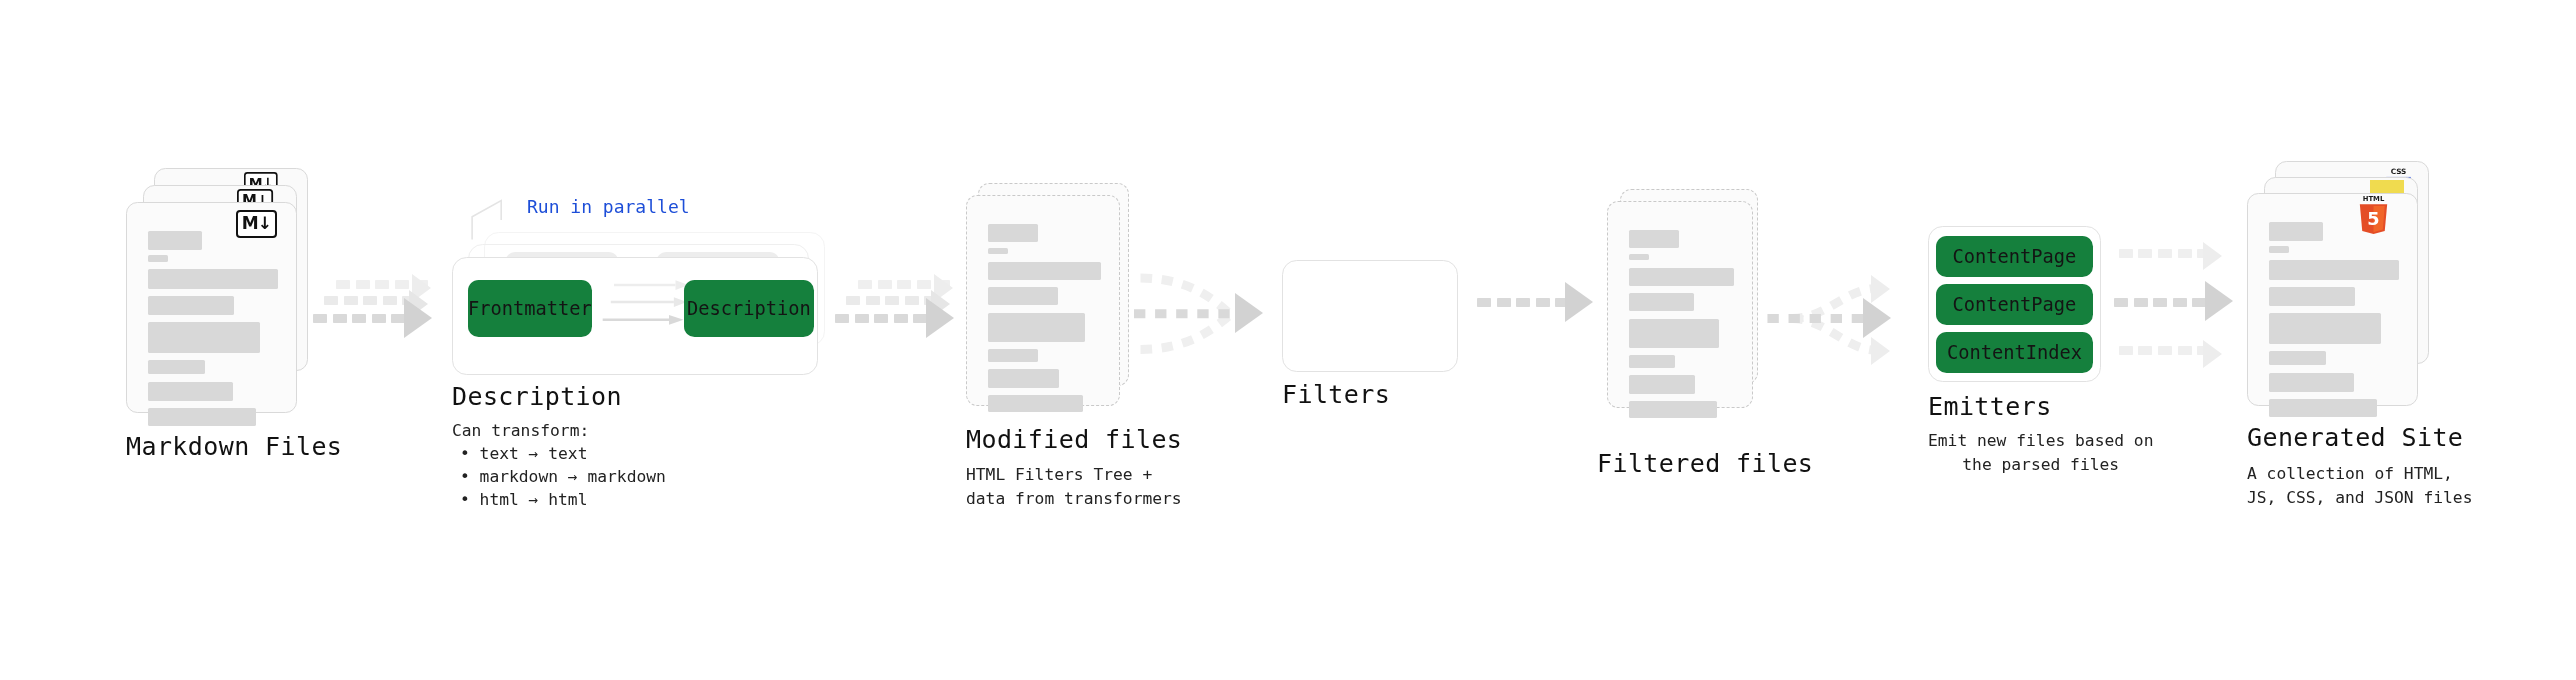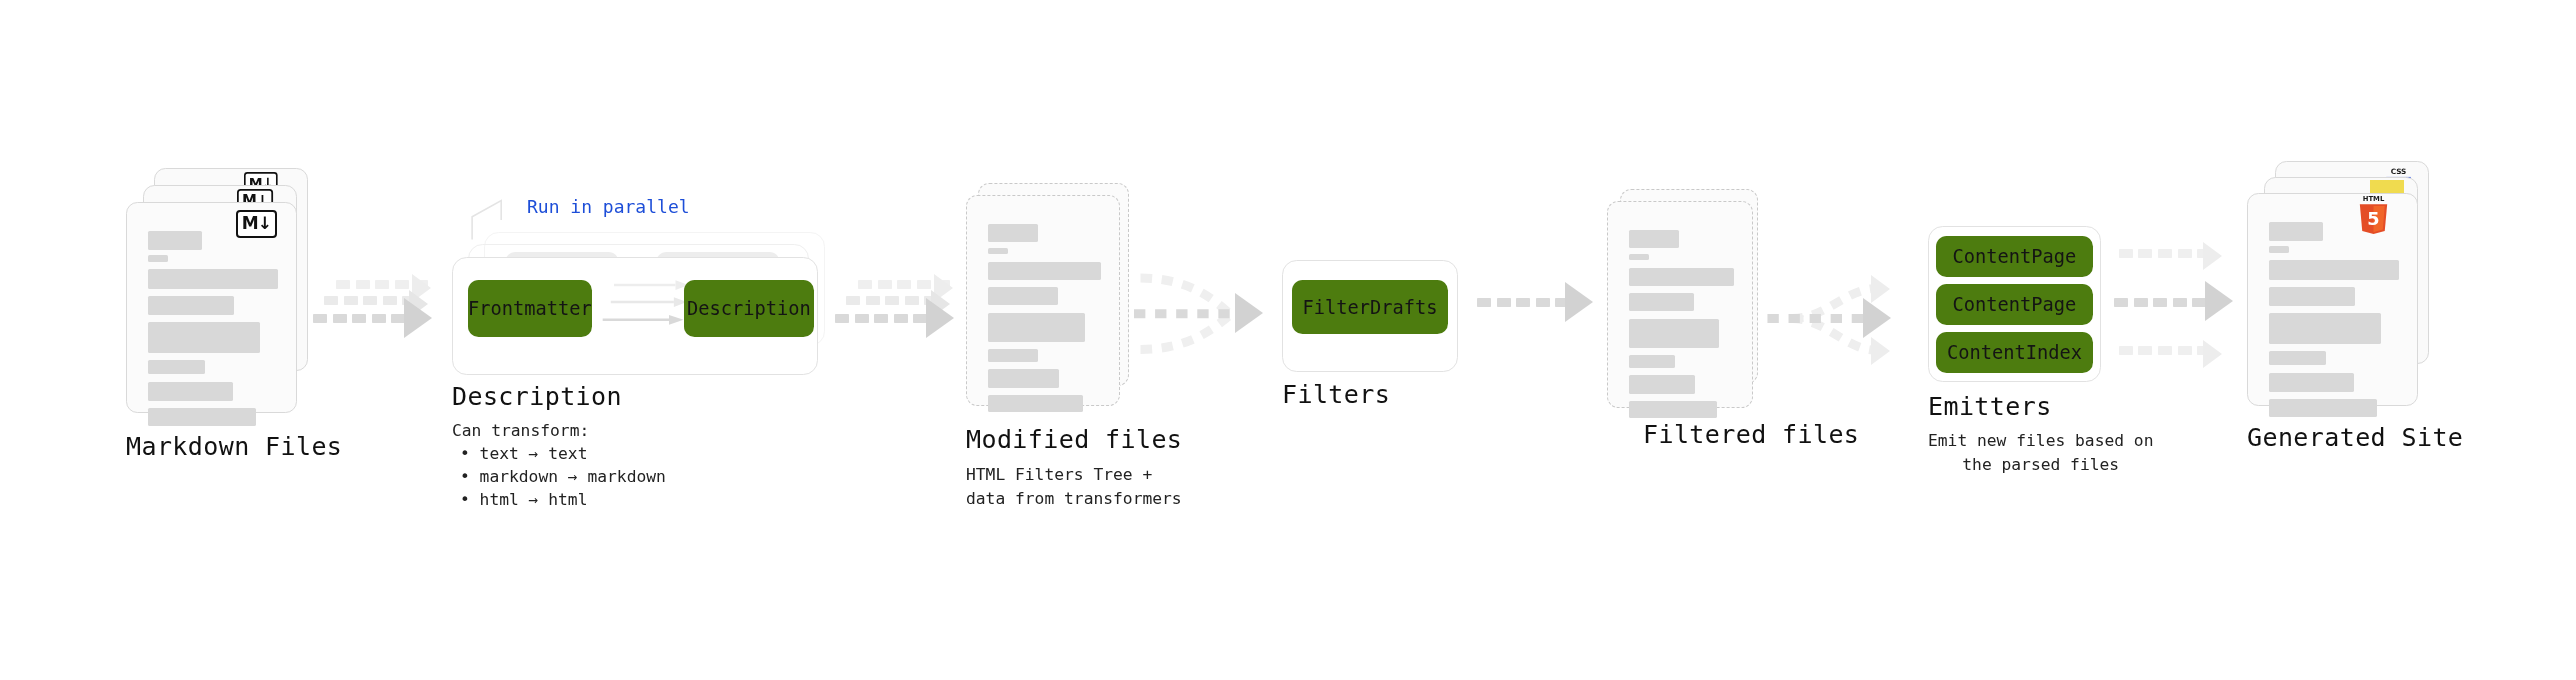--- a/index.html
+++ b/index.html
@@ -48,21 +48,21 @@
   
   .groupbox{
     position:absolute;box-sizing:border-box;
     border:1.6px solid #e2e2e2;border-radius:14.6px;background:#ffffff;
   }
   .groupbox.ghost1{border-color:#efefef;background:transparent;}
   .groupbox.ghost2{border-color:#f4f4f4;background:transparent;}
 
   .chip{
     position:absolute;box-sizing:border-box;
-    background:#4d7c0f;border-radius:10.6px;
+    background:#15803d;border-radius:10.6px;
     display:flex;align-items:center;justify-content:center;
     font-size:18.7px;color:#141414;white-space:nowrap;
     letter-spacing:0px;
   }
   .chip.g1{background:#e6e6e6;color:transparent;}
   .chip.g2{background:#ededed;color:transparent;}
 
   
   .title{
     position:absolute;white-space:nowrap;
@@ -238,21 +238,20 @@
   <div class="arrowwrap" style="left:1134px;top:268px;width:138px;height:98px;">
     <svg width="146" height="98" style="position:absolute;left:0;top:0;overflow:visible;" viewBox="0 0 180 120">
       <path d="M8 12 C70 12 100 40 118 56" fill="none" stroke="#efefef" stroke-width="11" stroke-dasharray="14 12" stroke-linecap="butt"></path>
       <path d="M8 100 C70 100 100 72 118 58" fill="none" stroke="#efefef" stroke-width="11" stroke-dasharray="14 12" stroke-linecap="butt"></path>
       <line x1="0" y1="56" x2="126" y2="56" stroke="#d9d9d9" stroke-width="11" stroke-dasharray="14 12"></line>
     </svg>
     <div class="tri" style="left:101px;top:25px;"></div>
   </div>
 
   <div class="groupbox" style="left:1282px;top:260px;width:176px;height:112px;"></div>
-  <div class="chip" style="left:1292px;top:280px;width:156px;height:54px;">FilterDrafts</div>
   <div class="title" style="left:1282px;top:380px;">Filters</div>
 
   <div class="arrowwrap" style="left:1477px;top:298px;width:122px;height:41px;">
     <div class="dashrow" style="left:0px;top:0px;width:102px;">
       <i></i>
         <i style="left:19.5px;"></i>
         <i style="left:39px;"></i>
         <i style="left:59px;"></i>
         <i style="left:78px;"></i>
     </div>
@@ -267,21 +266,21 @@
         <div class="ln" style="width:19.5px;height:6.5px;margin-top:-1.6px;"></div>
         <div class="ln" style="width:100%;height:18.7px;margin-top:4.1px;"></div>
         <div class="ln" style="width:62%;height:18px;"></div>
         <div class="ln" style="width:86%;height:29px;"></div>
         <div class="ln" style="width:44%;height:13px;"></div>
         <div class="ln" style="width:63%;height:18.7px;"></div>
         <div class="ln" style="width:84%;height:17px;"></div>
       </div>
     </div>
   </div>
-  <div class="title" style="left:1597px;top:420px;margin-left:46px;">Filtered files</div>
+  <div class="title" style="left:1597px;top:449px;">Filtered files</div>
 
   <div class="arrowwrap" style="left:1767px;top:244px;width:154px;height:154px;">
     <svg width="163" height="154" style="position:absolute;left:0;top:0;overflow:visible;" viewBox="0 0 200 190">
       <path d="M30 92 C70 92 95 58 130 55" fill="none" stroke="#eeeeee" stroke-width="11" stroke-dasharray="14 12"></path>
       <path d="M30 92 C70 92 95 128 130 131" fill="none" stroke="#eeeeee" stroke-width="11" stroke-dasharray="14 12"></path>
       <line x1="0" y1="92" x2="130" y2="92" stroke="#d9d9d9" stroke-width="11" stroke-dasharray="14 12"></line>
     </svg>
     <div class="tri sm" style="left:104px;top:31px;"></div>
     <div class="tri" style="left:96px;top:54px;"></div>
     <div class="tri sm" style="left:104px;top:93px;"></div>
@@ -354,15 +353,17 @@
       <svg width="37" height="42" viewBox="0 0 46 52" style="display:block;">
         <text x="23" y="10" font-size="8.5" text-anchor="middle" fill="#1c1c1c" font-family="DejaVu Sans, sans-serif" font-weight="bold">HTML</text>
         <path d="M6 14 L40 14 L37 47 L23 51 L9 47 Z" fill="#e44d26"></path>
         <path d="M23 16 L37 16 L34.6 45.4 L23 48.8 Z" fill="#f16529"></path>
         <text x="23" y="40" font-size="22" text-anchor="middle" fill="#ffffff" font-family="DejaVu Sans, sans-serif" font-weight="bold">5</text>
       </svg>
     </div>
   </div>
 
   <div class="title" style="left:2247px;top:423px;">Generated Site</div>
+  <div class="sub" style="left:2247px;top:462px;">A collection of HTML,
+JS, CSS, and JSON files</div>
 
 </div>
 
 
 </body></html>

